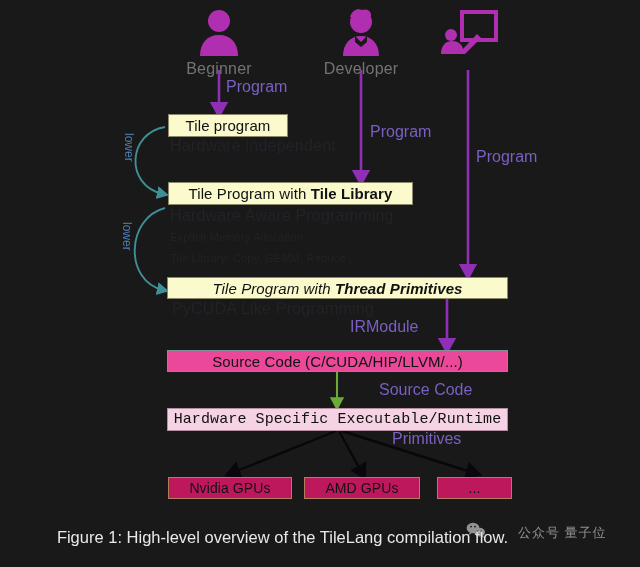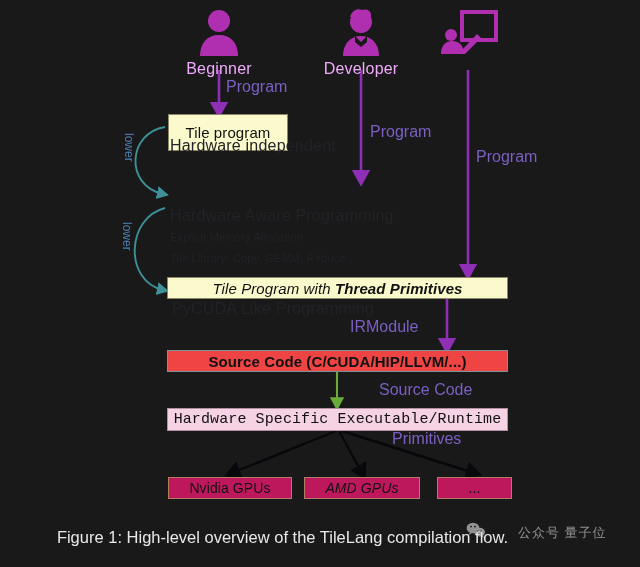--- a/index.html
+++ b/index.html
@@ -33,21 +33,21 @@
     position: absolute;
     text-align: center;
   }
   .persona .glyph {
     display: block;
     line-height: 0;
   }
   .persona .plabel {
     display: block;
     font-size: 16px;
-    color: #f0abfc;
+    color: #737373;
     letter-spacing: 0.2px;
     margin-top: 2px;
     white-space: nowrap;
   }
 
   
   .box {
     position: absolute;
     box-sizing: border-box;
     display: flex;
@@ -56,23 +56,22 @@
     font-size: 15px;
     color: #111111;
     white-space: nowrap;
     letter-spacing: 0.1px;
   }
   .box.yellow {
     background: #fbfacd;
     border: 1px solid #8a8a6a;
   }
   .box.blue {
-    background: #ef4444;
+    background: #ec4899;
     border: 1px solid #7b9396;
-    font-weight: bold;
   }
   .box.pink {
     background: #f6d3e4;
     border: 1px solid #b48ea1;
     font-family: Liberation Mono, monospace;
   }
   .box.orange {
     background: #be185d;
     border: 1px solid #b07f5e;
     border-radius: 0;
@@ -215,26 +214,31 @@
   <div class="edge-label" style="left:350px; top:318px;">IRModule</div>
 
   <div class="edge-label" style="left:379px; top:381px;">Source Code</div>
 
   <div class="edge-label" style="left:392px; top:430px;">Primitives</div>
 
   <div class="lower-label" style="left:122px; top:133px;">lower</div>
 
   <div class="lower-label" style="left:120px; top:222px;">lower</div>
 
-  <div class="box yellow" style="left:168px; top:114px; width:120px; height:37px;">
+  <div class="box yellow" style="left:168px; top:114px; width:120px; height:23px;">
     <span>Tile program</span>
   </div>
 
   <div class="dim lg" style="left:170px; top:137px;">Hardware independent</div>
 
+  <div class="box yellow" style="left:168px; top:182px; width:245px; height:23px;">
+    <span>
+      <span>Tile Program with </span><b>Tile Library</b>
+    </span>
+  </div>
 
   <div class="dim lg" style="left:170px; top:207px;">Hardware Aware Programming</div>
   <div class="dim sm" style="left:170px; top:231px;">Explicit Memory Allocation</div>
   <div class="dim sm" style="left:170px; top:252px;">Tile Library: Copy, GEMM, Reduce ,</div>
 
   <div class="box yellow" style="left:167px; top:277px; width:341px; height:22px;font-style:italic;">
     <span>
       <span>Tile Program with </span><b>Thread Primitives</b>
     </span>
   </div>
@@ -246,21 +250,21 @@
   </div>
 
   <div class="box pink" style="left:167px; top:408px; width:341px; height:23px;">
     <span>Hardware Specific Executable/Runtime</span>
   </div>
 
   <div class="box orange" style="left:168px; top:477px; width:124px; height:22px;">
     <span>Nvidia GPUs</span>
   </div>
 
-  <div class="box orange" style="left:304px; top:477px; width:116px; height:22px;font-style:italic;">
+  <div class="box orange" style="left:304px; top:477px; width:116px; height:22px;">
     <span>AMD GPUs</span>
   </div>
 
   <div class="box orange" style="left:437px; top:477px; width:75px; height:22px;">
     <span>...</span>
   </div>
 
   <div class="caption" style="top:528px;">Figure 1: High-level overview of the TileLang compilation flow.</div>
 
   <div class="watermark" style="left:466px; top:522px;gap:32px;">

